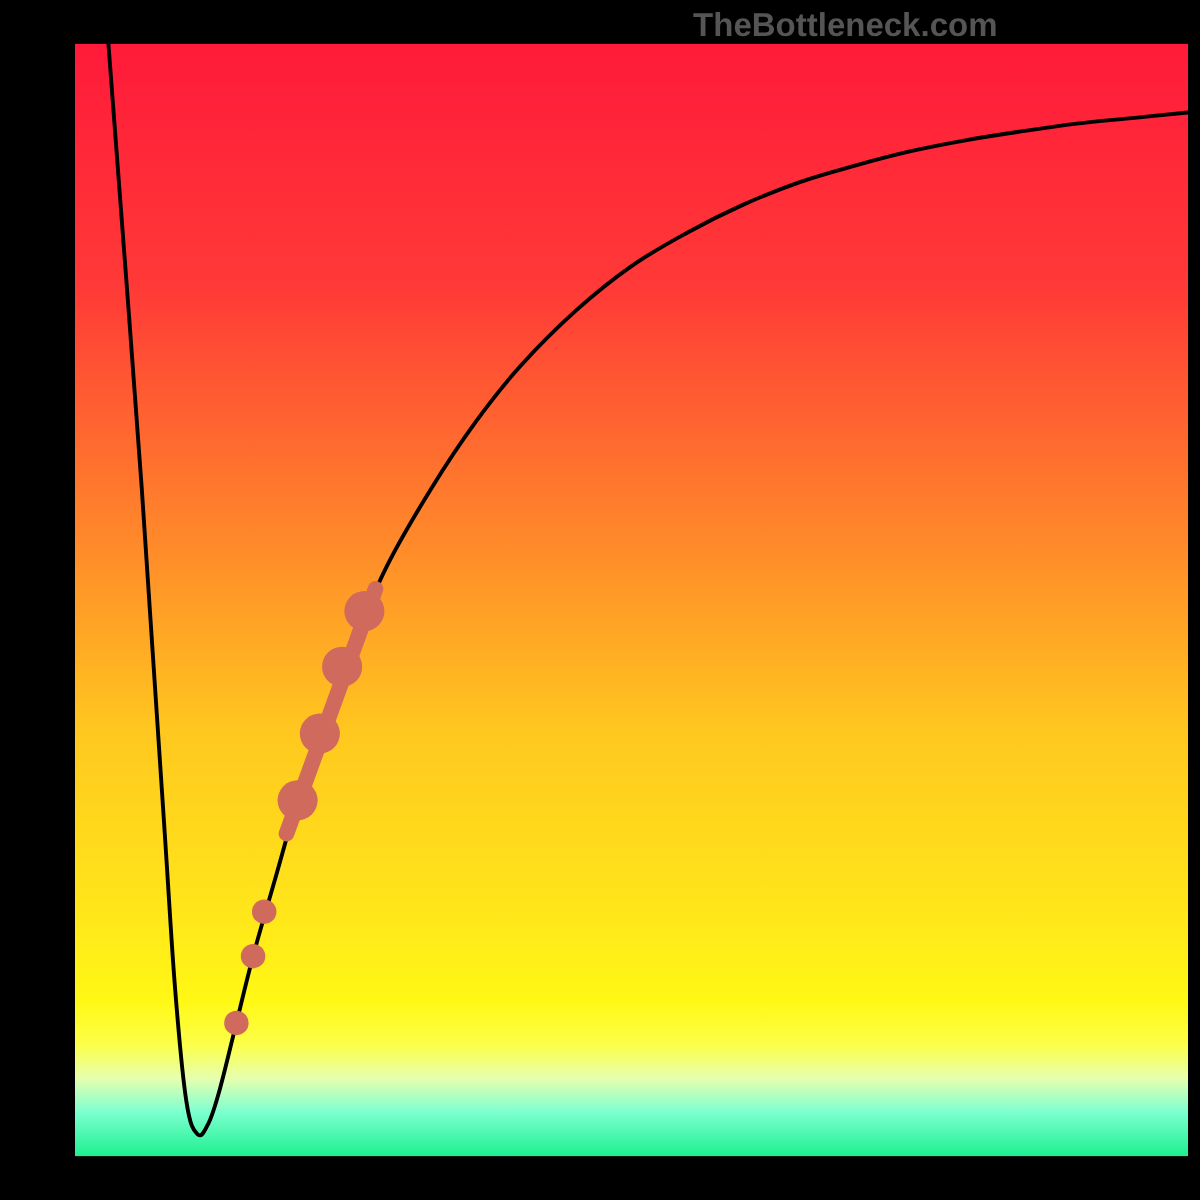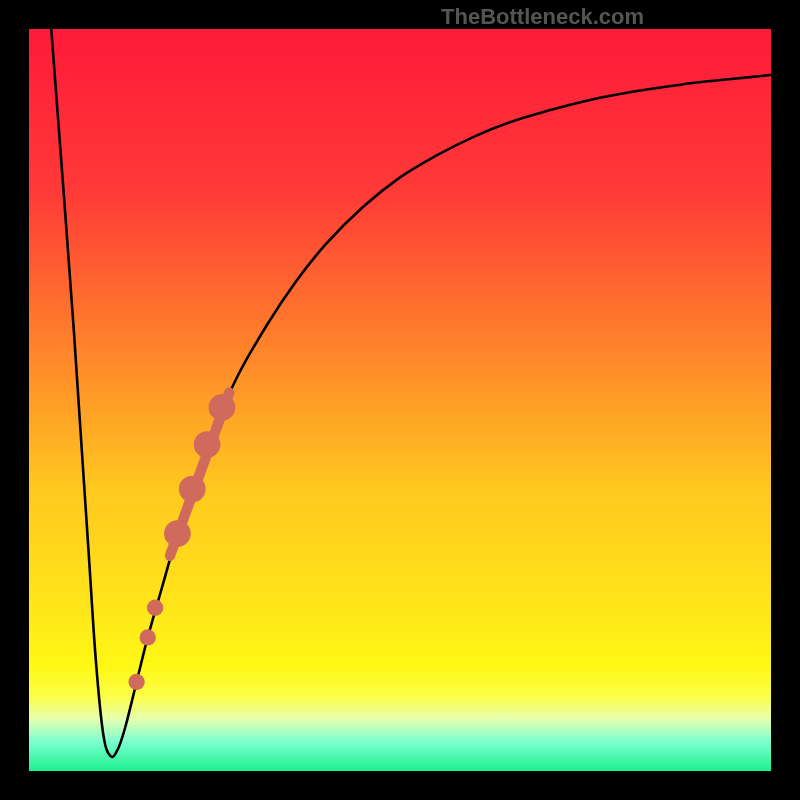--- a/index.html
+++ b/index.html
@@ -9,20 +9,21 @@
     height: 800px;
     overflow: hidden;
     background: #000;
     font-family: Arial, Helvetica, sans-serif;
   }
   .frame {
     position: relative;
     width: 660px;
     height: 800px;
     background: #000;
+    margin-left: 21px;
   }
   .watermark {
     position: absolute;
     top: 4px;
     right: 16px;
     color: #555;
     font-size: 22px;
     font-weight: 600;
     z-index: 20;
     pointer-events: none;

